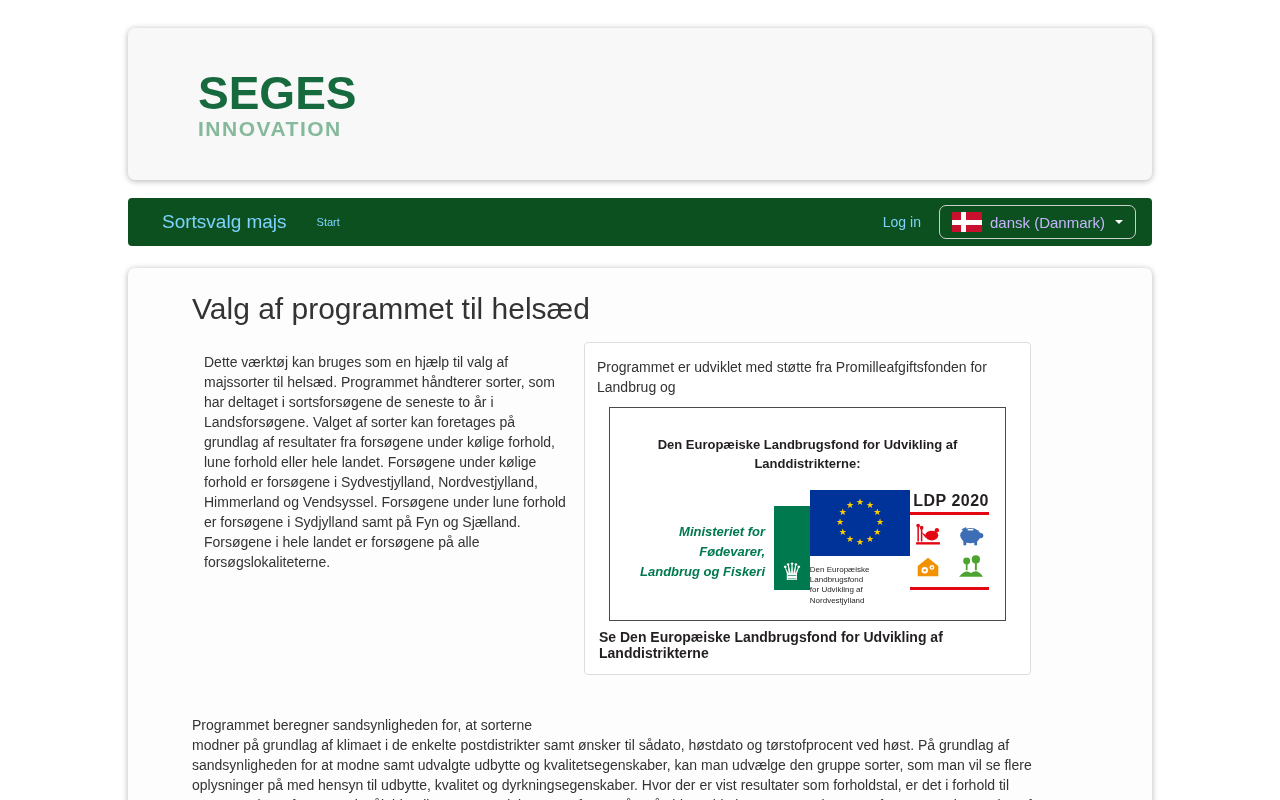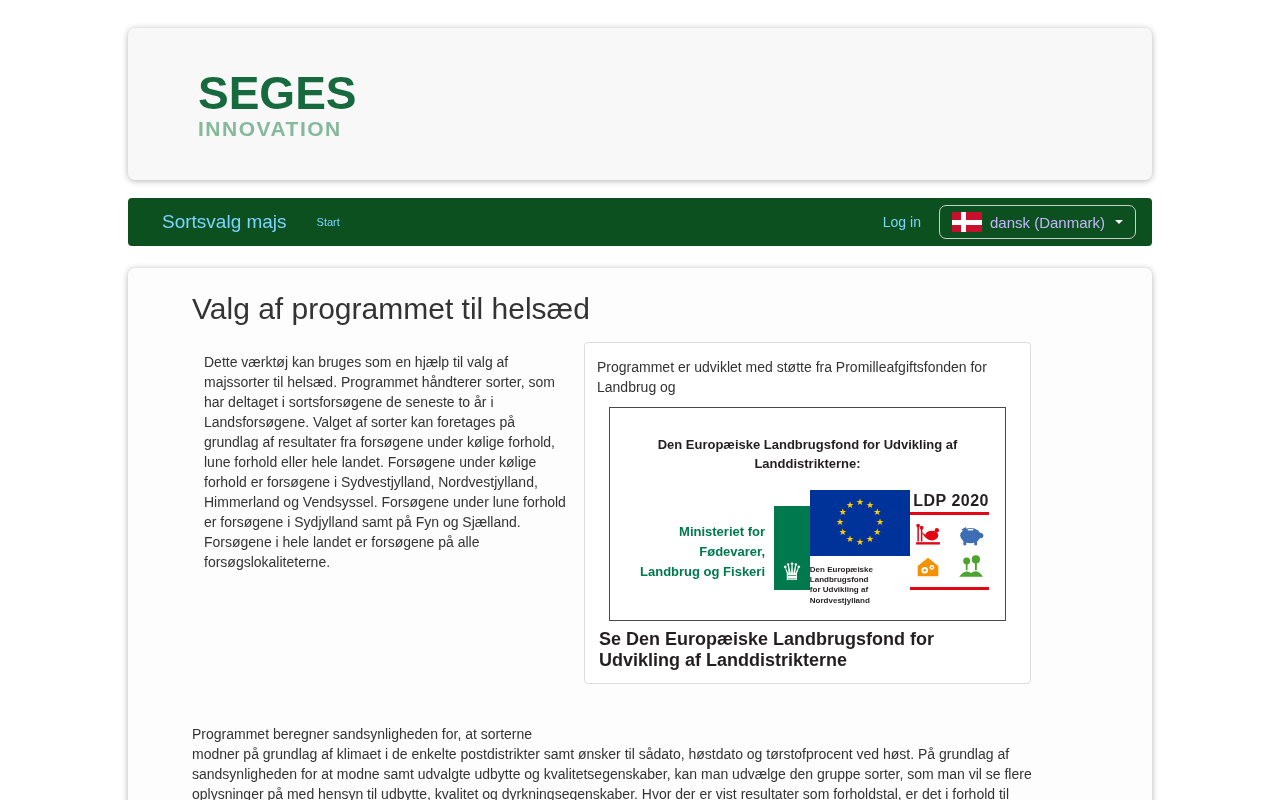--- a/index.html
+++ b/index.html
@@ -100,47 +100,47 @@
     text-align: center; font-weight: bold; font-size: 13px;
     line-height: 1.45; color: #231f20; margin-bottom: 16px;
   }
   .eu-row {
     display: flex; align-items: center; justify-content: space-between;
     padding: 0 8px;
   }
   .ministry { display: flex; align-items: flex-end; gap: 9px; }
   .ministry-text {
     text-align: right; color: #00794e; font-weight: bold;
-    font-size: 13px; line-height: 1.55; padding-bottom: 8px;
+    font-size: 13px; line-height: 1.55; padding-bottom: 8px; font-style: italic;
   }
   .crown-block {
     width: 40px; height: 84px; background: #00794e;
     display: flex; align-items: flex-end; justify-content: center;
     padding-bottom: 6px;
   }
   .crown-glyph { color: #fff; font-size: 24px; line-height: 1; }
   .eu-flag-col { width: 110px; }
   .eu-caption {
     font-size: 8px; line-height: 1.3; color: #231f20;
-    margin-top: 5px; text-align: left; font-weight: bold;
+    margin-top: 5px; text-align: left; font-weight: normal;
   }
   .ldp-col { width: 88px; align-self: flex-start; margin-top: 2px; }
   .ldp-title {
     font-weight: bold; font-size: 16px; color: #231f20;
     letter-spacing: 0.5px; text-align: right;
   }
   .ldp-rule { height: 3px; background: #e30613; margin: 2px 0 7px; }
   .ldp-rule-bottom { height: 3px; background: #e30613; margin-top: 7px; }
   .ldp-grid {
     display: grid; grid-template-columns: 1fr 1fr;
     gap: 6px 6px; justify-items: center;
   }
   .eu-link {
     display: inline-block; margin: 8px 0 0 2px;
-    font-weight: bold; font-size: 18px; color: #231f20;
+    font-weight: bold; font-size: 14px; color: #231f20;
     text-decoration: none;
   }
 
   .para2 { margin: 40px 0 0; max-width: 896px; font-size: 14px; line-height: 20px; }
 </style>
 </head>
 <body>
 
 <div class="shell">
 

